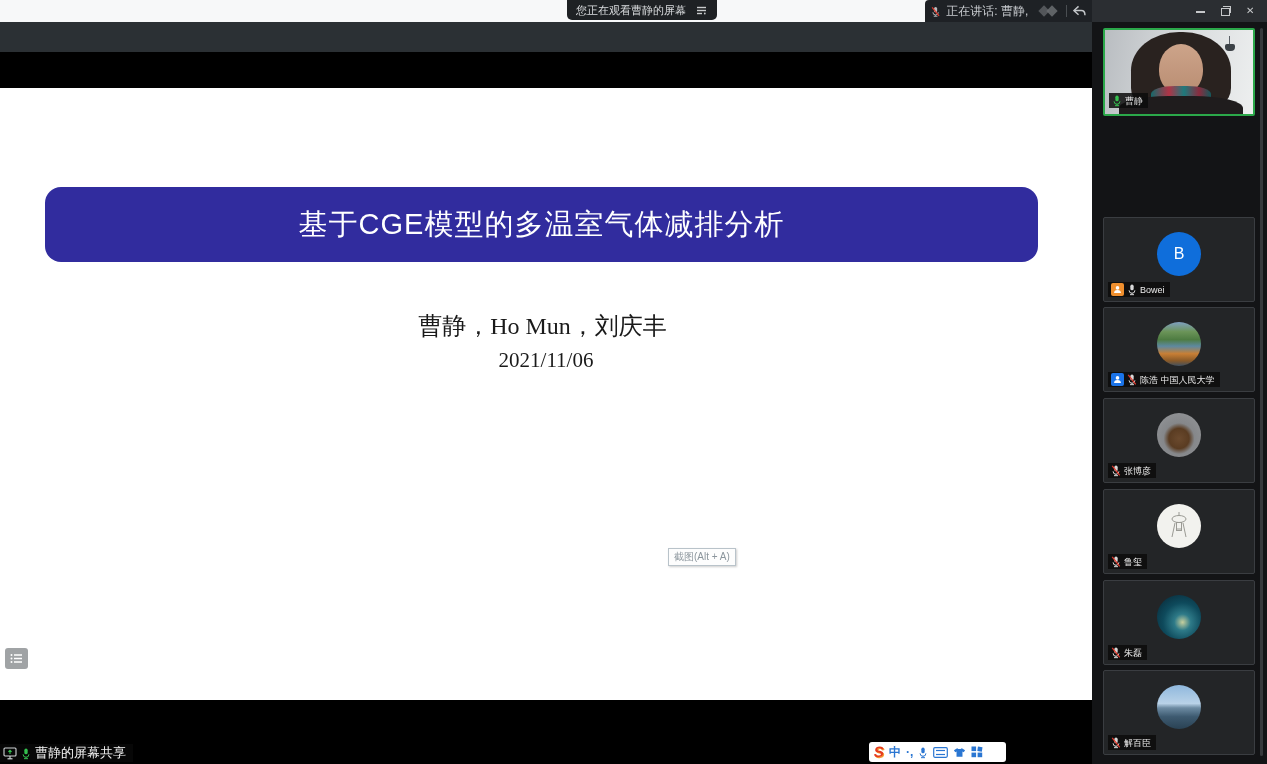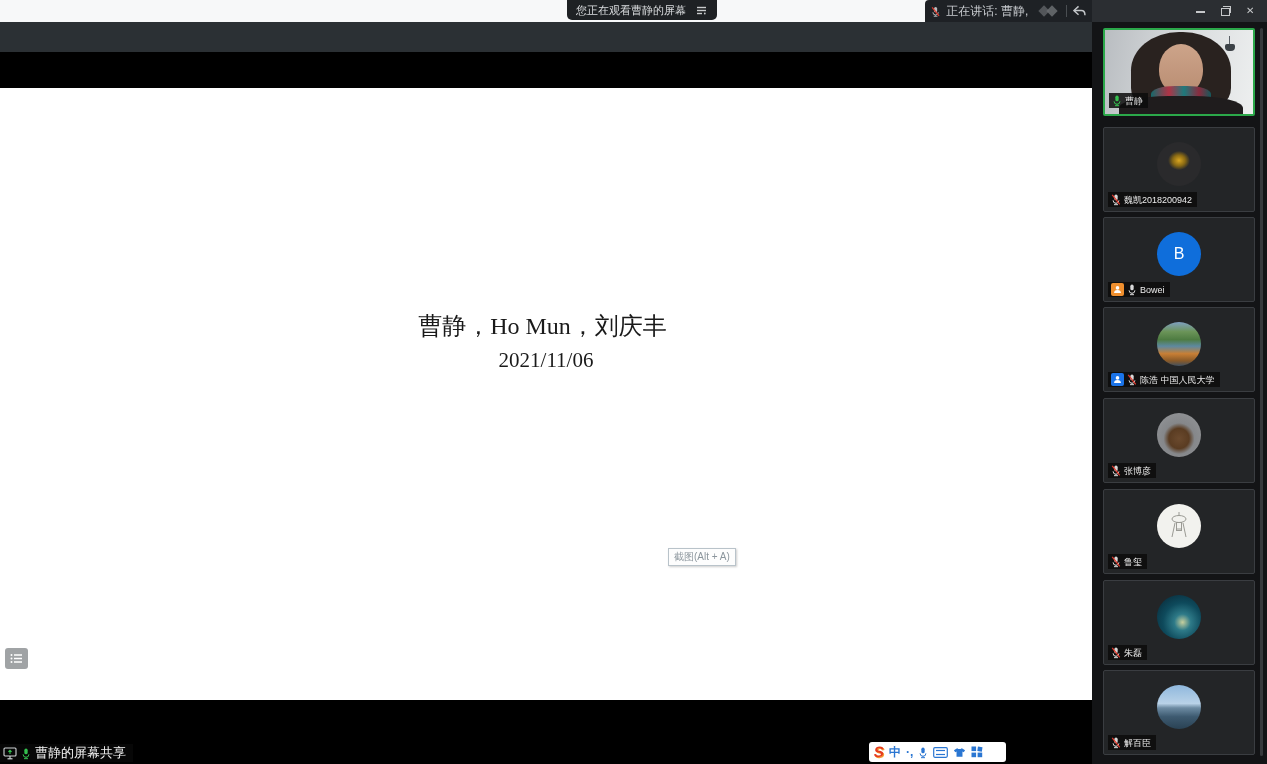--- a/index.html
+++ b/index.html
@@ -113,20 +113,23 @@
 <body>
 
 <div id="stage">
 
   <div id="main">
     <div class="abs strip-light"></div>
     <div class="abs strip-grey"></div>
     <div class="abs strip-black1"></div>
 
     <div class="abs slide">
+      <div class="abs banner" style="background: rgb(49, 44, 158);">
+        <span>基于CGE模型的多温室气体减排分析</span>
+      </div>
       <div class="abs authors">曹静，Ho Mun，刘庆丰</div>
       <div class="abs slide-date">2021/11/06</div>
       <div class="abs shot-tip">截图(Alt + A)</div>
     </div>
 
     <div class="abs strip-black2"></div>
 
     <div class="abs view-badge">
       <span>您正在观看曹静的屏幕</span>
       <svg width="13" height="11" viewBox="0 0 13 11">
@@ -231,33 +234,20 @@
         <svg width="10" height="13" viewBox="0 0 12 14">
           <rect x="4" y="1" width="4" height="7" rx="2" fill="#35c14f"></rect>
           <path d="M2.5 8 a3.5 3.5 0 0 0 7 0" fill="none" stroke="#35c14f" stroke-width="1.2"></path>
           <line x1="6" y1="11.5" x2="6" y2="12.6" stroke="#35c14f" stroke-width="1.2"></line>
           <line x1="3.6" y1="13.2" x2="8.4" y2="13.2" stroke="#35c14f" stroke-width="1.2"></line>
         </svg>
         <span>曹静</span>
       </div>
     </div>
 
-    <div class="tile" style="top:127px">
-      <div class="avatar av-kobe"></div>
-      <div class="namebar">
-        <svg width="10" height="13" viewBox="0 0 12 14">
-          <rect x="4" y="1" width="4" height="7" rx="2" fill="#d8d8d8"></rect>
-          <path d="M2.5 8 a3.5 3.5 0 0 0 7 0" fill="none" stroke="#d8d8d8" stroke-width="1.2"></path>
-          <line x1="6" y1="11.5" x2="6" y2="12.6" stroke="#d8d8d8" stroke-width="1.2"></line>
-          <line x1="3.6" y1="13.2" x2="8.4" y2="13.2" stroke="#d8d8d8" stroke-width="1.2"></line>
-          <line x1="1.5" y1="1.5" x2="10.5" y2="12.8" stroke="#e23b2e" stroke-width="1.5"></line>
-        </svg>
-        <span>魏凯2018200942</span>
-      </div>
-    </div>
 
     <div class="tile" style="top:217px">
       <div class="avatar" style="background:#0f6edb">
         <span class="av-letter">B</span>
       </div>
       <div class="namebar">
         <span class="pbadge orange">
           <svg width="9" height="9" viewBox="0 0 10 10">
               <circle cx="5" cy="3.2" r="2" fill="#fff"></circle>
               <path d="M1.2 9 a3.8 3.4 0 0 1 7.6 0 Z" fill="#fff"></path>

